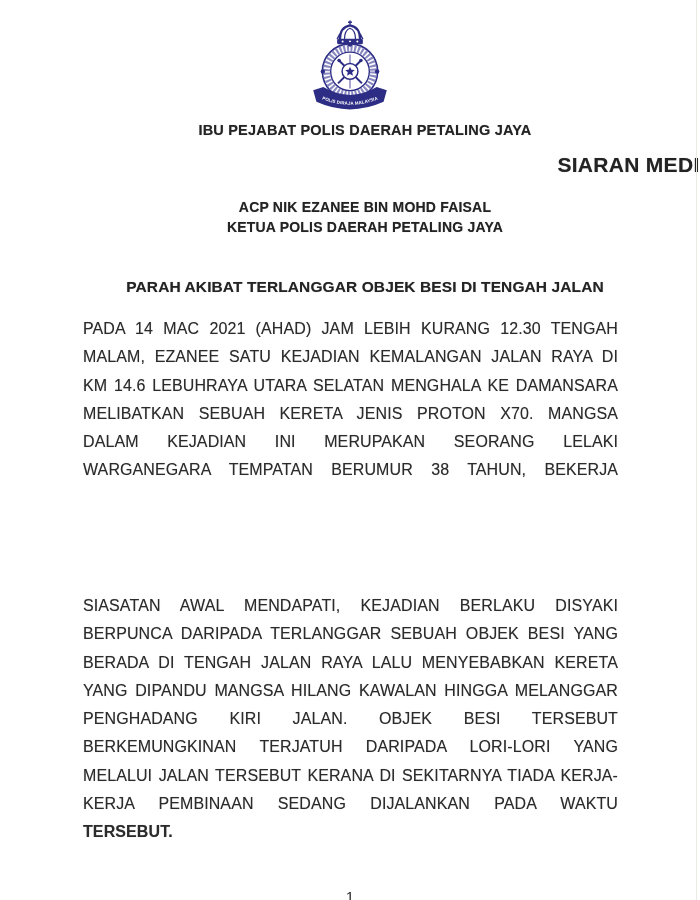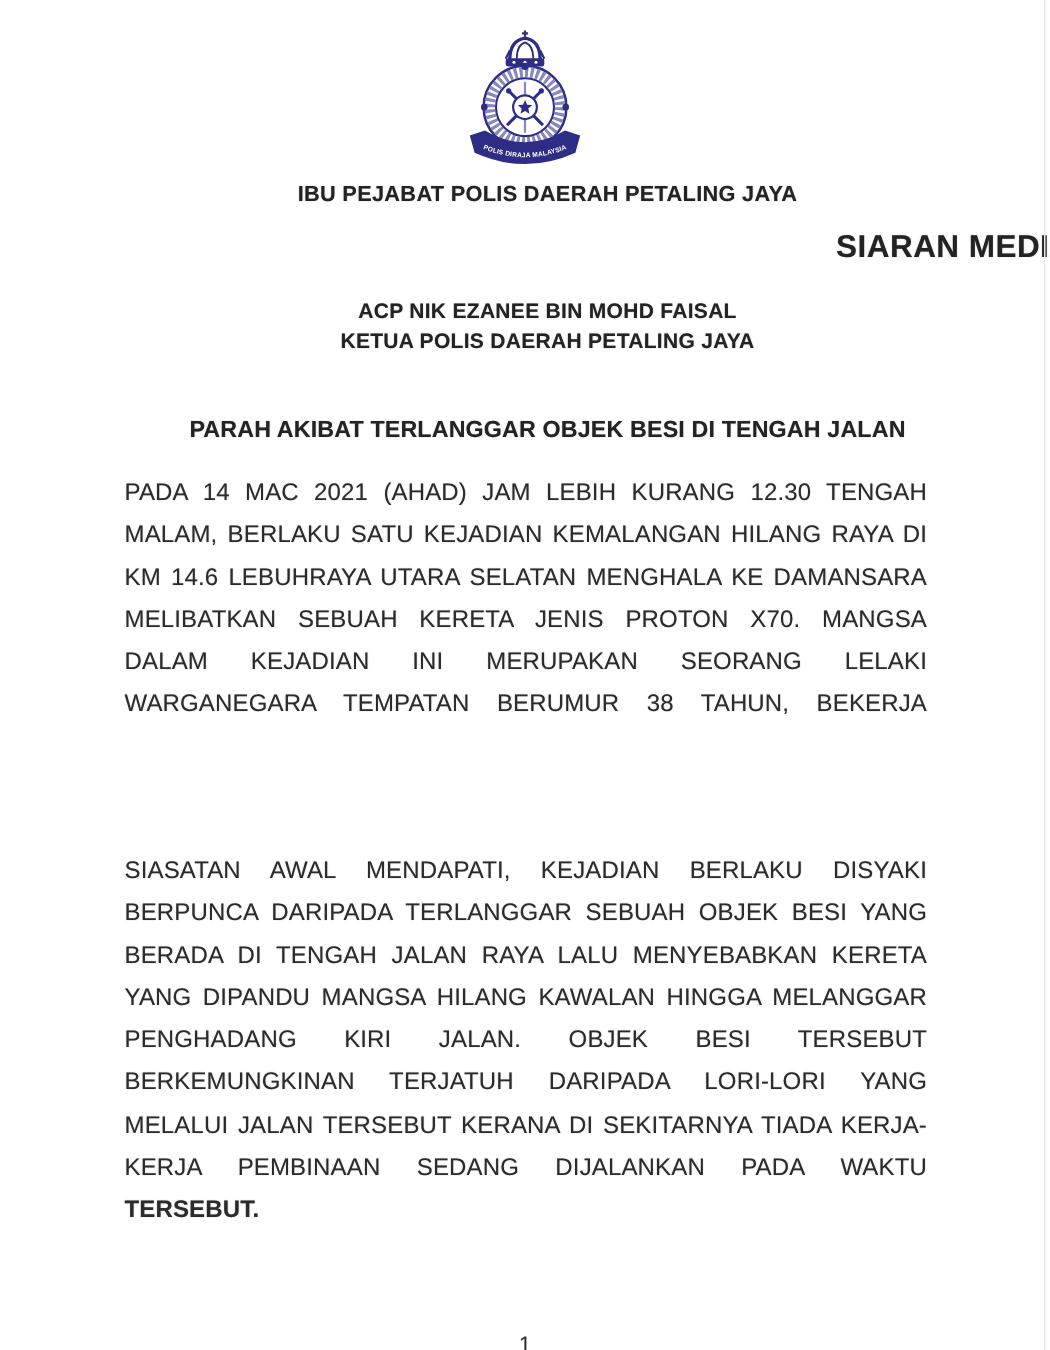--- a/index.html
+++ b/index.html
@@ -24,21 +24,21 @@
     text-decoration-thickness:2px;text-underline-offset:3px;
   }
 
   .body-paragraph{
     position:absolute;left:83px;width:535px;
     font-size:16px;line-height:28.3px;color:#2b2b2b;
     text-shadow:0 0 0.8px rgba(45,45,45,0.4);
     letter-spacing:0.1px;
   }
   .para-1{top:315px;}
-  .para-2{top:567px;}
+  .para-2{top:592px;}
   .tline{text-align:justify;text-align-last:justify;white-space:normal;}
   .tline-last{text-align-last:left;font-weight:bold;}
 
   .page-number{
     position:absolute;left:0;top:889px;width:700px;text-align:center;
     font-size:15px;color:#2b2b2b;line-height:15px;
   }
 </style>
 </head>
 <body>
@@ -95,21 +95,21 @@
 
   <div class="center-line officer-block">
     <div>ACP NIK EZANEE BIN MOHD FAISAL</div>
     <div>KETUA POLIS DAERAH PETALING JAYA</div>
   </div>
 
   <div class="center-line doc-title">PARAH AKIBAT TERLANGGAR OBJEK BESI DI TENGAH JALAN</div>
 
   <div class="body-paragraph para-1">
       <div class="tline">PADA 14 MAC 2021 (AHAD) JAM LEBIH KURANG 12.30 TENGAH</div>
-      <div class="tline">MALAM, BERLAKU SATU KEJADIAN KEMALANGAN HILANG RAYA DI</div>
+      <div class="tline">MALAM, EZANEE SATU KEJADIAN KEMALANGAN JALAN RAYA DI</div>
       <div class="tline">KM 14.6 LEBUHRAYA UTARA SELATAN MENGHALA KE DAMANSARA</div>
       <div class="tline">MELIBATKAN SEBUAH KERETA JENIS PROTON X70. MANGSA</div>
       <div class="tline">DALAM KEJADIAN INI MERUPAKAN SEORANG LELAKI</div>
       <div class="tline">WARGANEGARA TEMPATAN BERUMUR 38 TAHUN, BEKERJA</div>
     </div>
 
   <div class="body-paragraph para-2">
       <div class="tline">SIASATAN AWAL MENDAPATI, KEJADIAN BERLAKU DISYAKI</div>
       <div class="tline">BERPUNCA DARIPADA TERLANGGAR SEBUAH OBJEK BESI YANG</div>
       <div class="tline">BERADA DI TENGAH JALAN RAYA LALU MENYEBABKAN KERETA</div>

